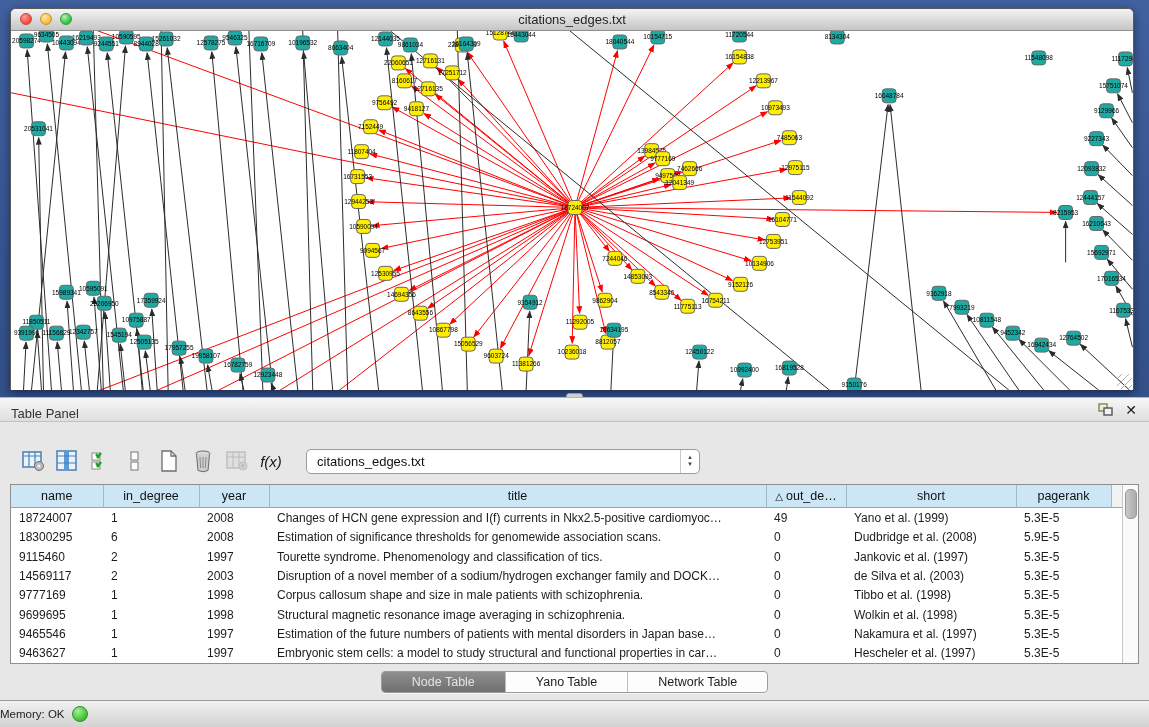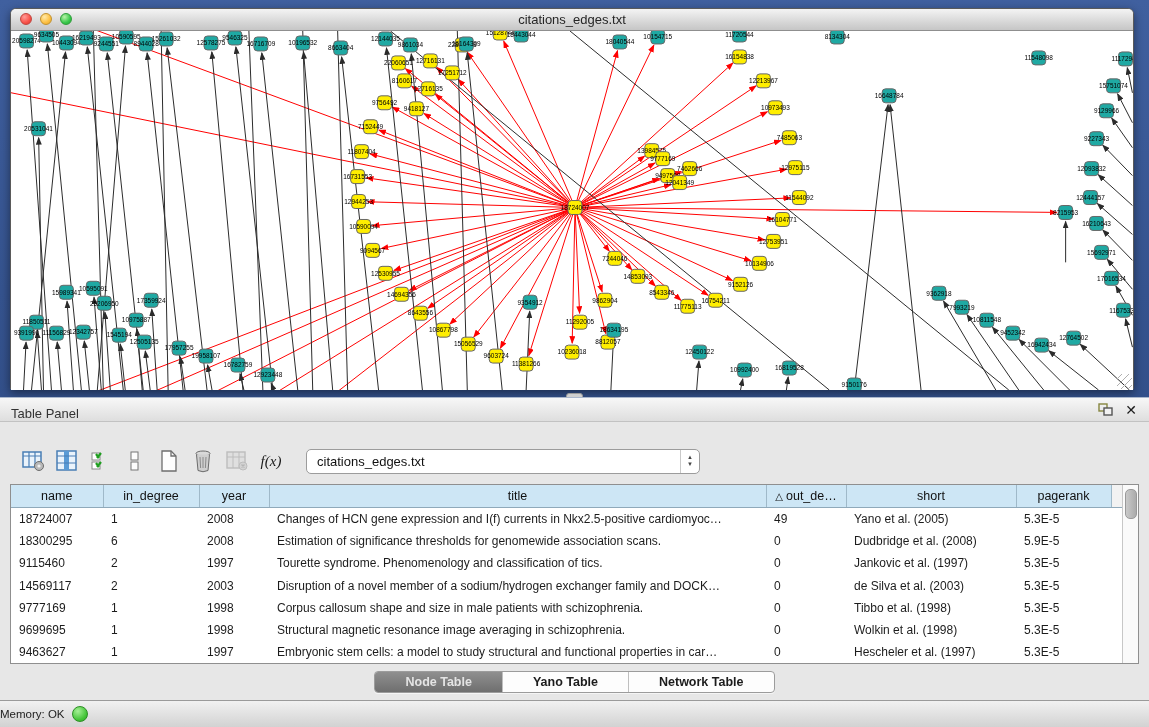--- a/index.html
+++ b/index.html
@@ -33,21 +33,21 @@
   .tp-title{font-size:13px;color:#333;padding-left:11px;margin-top:8px;}
   .tp-actions{position:absolute;right:12px;top:0;height:23px;display:flex;align-items:center;gap:12px;}
   .float-btn svg{display:block;}
   .close-btn{font-size:14px;font-weight:bold;color:#1b1b1b;line-height:1;cursor:default;}
   .divider-grip{position:absolute;left:566px;top:-4px;width:15px;height:8px;background:#cfcfcf;
     border:1px solid #9a9a9a;border-radius:3px;}
 
   .tp-toolbar{display:flex;align-items:center;margin:24px 0 0 18px;height:30px;}
   .tbtn{width:30px;height:28px;display:flex;align-items:center;justify-content:center;margin-right:4px;}
   .tbtn.disabled{opacity:.45;}
-  .fx{font-family:Liberation Serif, serif;font-style:italic;font-size:15px;color:#1a1a1a;}
+  .fx{font-family:Liberation Sans, sans-serif;font-style:italic;font-size:15px;color:#1a1a1a;}
   .dropdown{margin-left:16px;width:392px;height:23px;background:#fff;border:1px solid #9c9c9c;
     border-radius:5px;display:flex;align-items:center;font-size:13px;color:#111;position:relative;}
   .dropdown .val{padding-left:10px;flex:1;}
   .dropdown .stepper{width:18px;height:100%;border-left:1px solid #c9c9c9;display:flex;flex-direction:column;
     align-items:center;justify-content:center;font-size:6px;color:#444;line-height:1.1;}
 
   .table-wrap{position:absolute;left:10px;top:87px;width:1129px;height:180px;background:#fff;
     border:1px solid #8f8f8f;display:flex;box-sizing:border-box;}
   table.grid{border-collapse:collapse;table-layout:fixed;width:1113px;font-size:12px;color:#1c1c1c;}
   table.grid th{height:20px;background:#cde6f5;font-weight:normal;font-size:12.5px;color:#111;
@@ -55,21 +55,21 @@
   table.grid th.filler{background:#f2f2f2;border-right:none;}
   table.grid td{height:15.8px;padding:0 0 0 8px;overflow:hidden;white-space:nowrap;text-overflow:clip;}
   .sort-tri{font-size:10px;margin-right:3px;}
   .vscroll{width:15px;background:#fafafa;border-left:1px solid #c7c7c7;position:relative;}
   .vthumb{position:absolute;left:2px;top:4px;width:10px;height:28px;border-radius:5px;
     background:linear-gradient(90deg,#c9c9c9,#ababab);border:1px solid #999;}
 
   .tabs{position:absolute;left:0;top:274px;width:100%;display:flex;justify-content:center;}
   .seg{display:flex;border:1px solid #9c9c9c;border-radius:4px;overflow:hidden;
     background:#fdfdfd;box-shadow:0 1px 0 rgba(255,255,255,.6);}
-  .seg .tab{padding:3px 30px;font-size:12.5px;color:#1c1c1c;border-right:1px solid #bfbfbf;font-weight:bold;}
+  .seg .tab{padding:3px 30px;font-size:12.5px;color:#1c1c1c;border-right:1px solid #bfbfbf;}
   .seg .tab:last-child{border-right:none;}
   .seg .tab.active{background:linear-gradient(180deg,#8f8f8f,#6f6f6f);color:#e4e4e4;}
 
   
   .status-bar{position:absolute;left:0;top:700px;width:1149px;height:27px;
     background:linear-gradient(180deg,#f1f1f1,#d2d2d2);border-top:1px solid #9a9a9a;
     display:flex;align-items:center;justify-content:flex-start;box-sizing:border-box;}
   .mem-label{font-size:11.5px;color:#222;margin-right:7px;}
   .mem-dot{width:14px;height:14px;border-radius:50%;margin-right:10px;
     background:radial-gradient(circle at 35% 30%,#a6f096,#43c437 65%,#2f9e27);border:1px solid #2c8f24;}
@@ -768,21 +768,21 @@
               <th class="filler"></th>
             </tr>
           </thead>
         <tbody id="tbl-body">
             <tr>
               <td>18724007</td>
               <td>1</td>
               <td>2008</td>
               <td>Changes of HCN gene expression and I(f) currents in Nkx2.5-positive cardiomyoc…</td>
               <td>49</td>
-              <td>Yano et al. (2005)</td>
+              <td>Yano et al. (1999)</td>
               <td>5.3E-5</td>
               <td></td>
             </tr>
             <tr>
               <td>18300295</td>
               <td>6</td>
               <td>2008</td>
               <td>Estimation of significance thresholds for genomewide association scans.</td>
               <td>0</td>
               <td>Dudbridge et al. (2008)</td>
@@ -823,20 +823,30 @@
               <td>9699695</td>
               <td>1</td>
               <td>1998</td>
               <td>Structural magnetic resonance image averaging in schizophrenia.</td>
               <td>0</td>
               <td>Wolkin et al. (1998)</td>
               <td>5.3E-5</td>
               <td></td>
             </tr>
             <tr>
+              <td>9465546</td>
+              <td>1</td>
+              <td>1997</td>
+              <td>Estimation of the future numbers of patients with mental disorders in Japan base…</td>
+              <td>0</td>
+              <td>Nakamura et al. (1997)</td>
+              <td>5.3E-5</td>
+              <td></td>
+            </tr>
+            <tr>
               <td>9463627</td>
               <td>1</td>
               <td>1997</td>
               <td>Embryonic stem cells: a model to study structural and functional properties in car…</td>
               <td>0</td>
               <td>Hescheler et al. (1997)</td>
               <td>5.3E-5</td>
               <td></td>
             </tr>
           </tbody>

